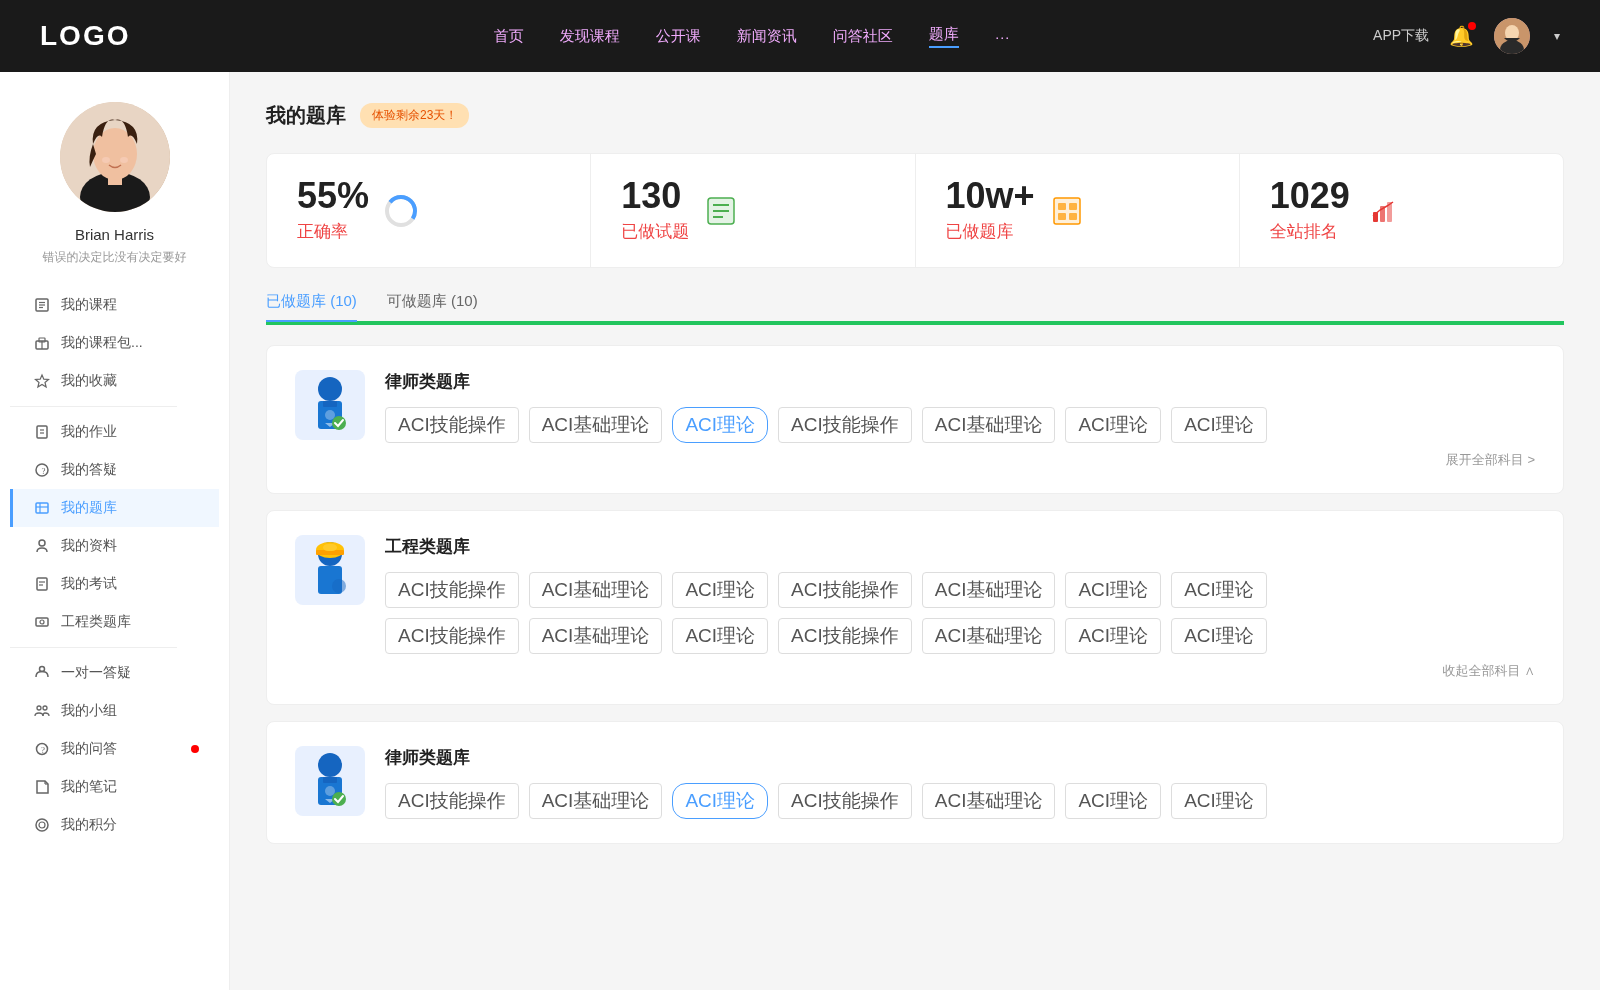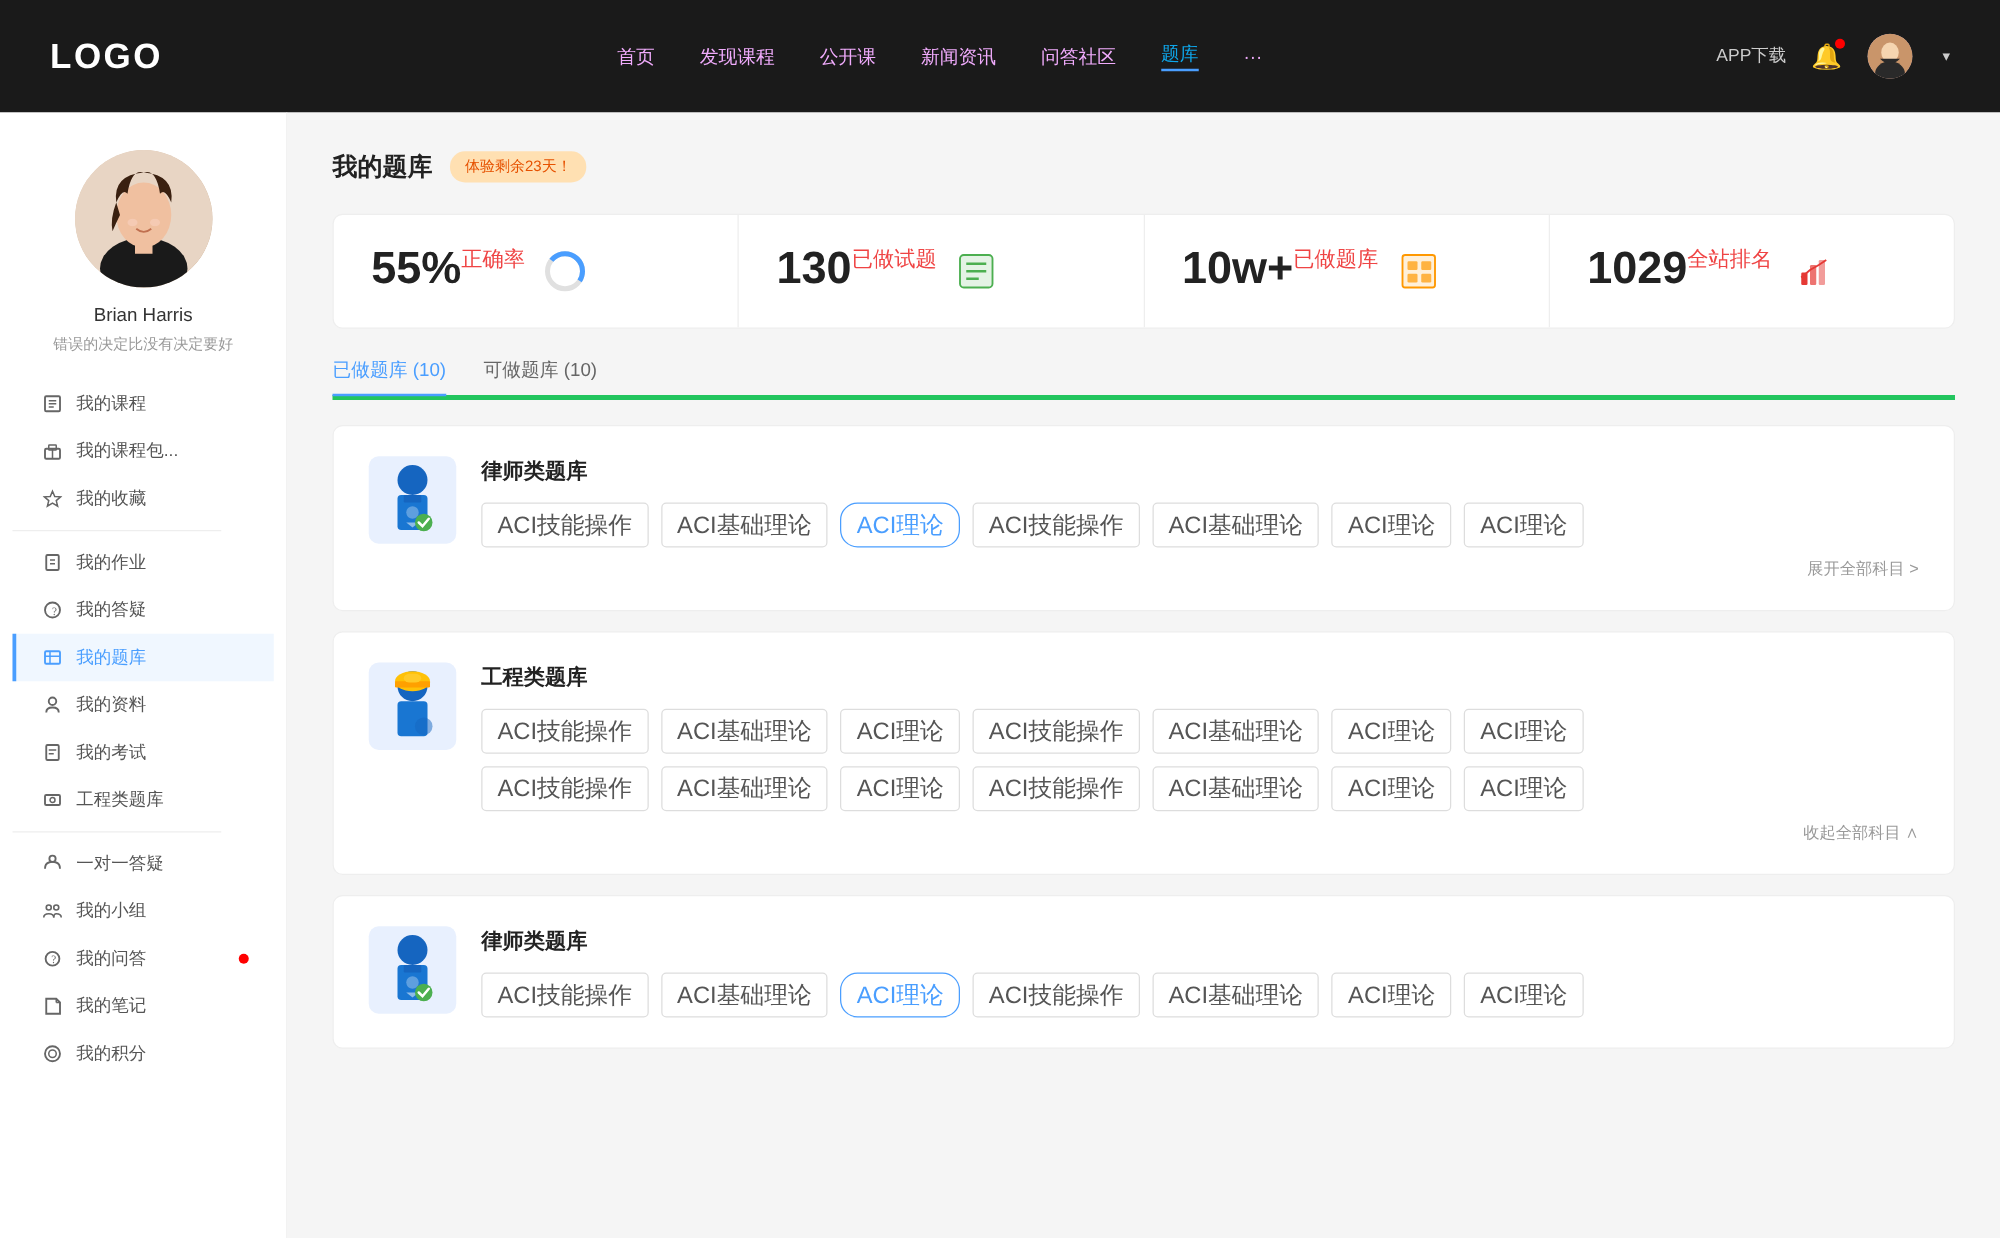--- a/index.html
+++ b/index.html
@@ -1,25 +1,25 @@
 <!DOCTYPE html>
 <html><head>
   <meta charset="utf-8">
   <style>
     * { margin: 0; padding: 0; box-sizing: border-box; }
     body { font-family: 'PingFang SC', 'Microsoft YaHei', sans-serif; background: #f5f5f5; width: 1600px; min-height: 990px; overflow-x: hidden; }
 
     
     .navbar {
-      width: 100%; height: 90px; background: #1a1a1a; display: flex; align-items: center; padding: 0 40px; justify-content: space-between;
+      width: 100%; height: 72px; background: #1a1a1a; display: flex; align-items: center; padding: 0 40px; justify-content: space-between;
     }
     .nav-logo { color: white; font-size: 28px; font-weight: bold; letter-spacing: 2px; }
     .nav-links { display: flex; align-items: center; gap: 36px; }
     .nav-link { color: #f0abfc; font-size: 15px; cursor: pointer; text-decoration: none; }
-    .nav-link.active { color: #0ea5e9; border-bottom: 2px solid #4a9eff; padding-bottom: 2px; }
+    .nav-link.active { color: #f0abfc; border-bottom: 2px solid #4a9eff; padding-bottom: 2px; }
     .nav-right { display: flex; align-items: center; gap: 20px; }
     .nav-app-download { color: #ccc; font-size: 14px; cursor: pointer; }
     .nav-bell { position: relative; cursor: pointer; }
     .nav-bell-dot { position: absolute; top: -2px; right: -2px; width: 8px; height: 8px; background: red; border-radius: 50%; }
     .nav-avatar { width: 36px; height: 36px; border-radius: 50%; background: #888; overflow: hidden; cursor: pointer; display: flex; align-items: center; justify-content: center; }
     .nav-avatar-img { width: 100%; height: 100%; object-fit: cover; background: linear-gradient(135deg, #d4a0a0, #c07878); border-radius: 50%; }
     .nav-chevron { color: #ccc; font-size: 12px; cursor: pointer; margin-left: 4px; }
 
     
     .layout { display: flex; width: 100%; min-height: 920px; }
@@ -39,21 +39,21 @@
     
     .main { flex: 1; background: #f5f5f5; padding: 30px 36px; overflow-y: auto; }
     .page-header { display: flex; align-items: center; gap: 14px; margin-bottom: 24px; }
     .page-title { font-size: 20px; font-weight: 600; color: #222; }
     .trial-badge { background: #ffe0b2; color: #e65100; font-size: 12px; padding: 4px 12px; border-radius: 12px; }
 
     
     .stats-row { display: flex; gap: 0; background: white; border-radius: 8px; margin-bottom: 24px; overflow: hidden; border: 1px solid #eee; }
     .stat-item { flex: 1; padding: 24px 30px; display: flex; align-items: center; gap: 14px; border-right: 1px solid #eee; }
     .stat-item:last-child { border-right: none; }
-    .stat-text { display: flex; flex-direction: row; }
+    .stat-text { display: flex; flex-direction: column; }
     .stat-value { font-size: 36px; font-weight: 600; color: #222; line-height: 1; margin-bottom: 6px; }
     .stat-label { font-size: 17px; color: #ef4444; }
     .stat-icon { width: 36px; height: 36px; display: flex; align-items: center; justify-content: center; font-size: 24px; }
 
     
     .tab-row { display: flex; gap: 30px; margin-bottom: 20px; border-bottom: 4px solid #22c55e; }
     .tab-item { font-size: 15px; color: #666; padding-bottom: 10px; cursor: pointer; position: relative; }
     .tab-item.active { color: #4a9eff; font-weight: 500; }
     .tab-item.active::after { content: ''; position: absolute; bottom: -1px; left: 0; right: 0; height: 2px; background: #4a9eff; }
 

